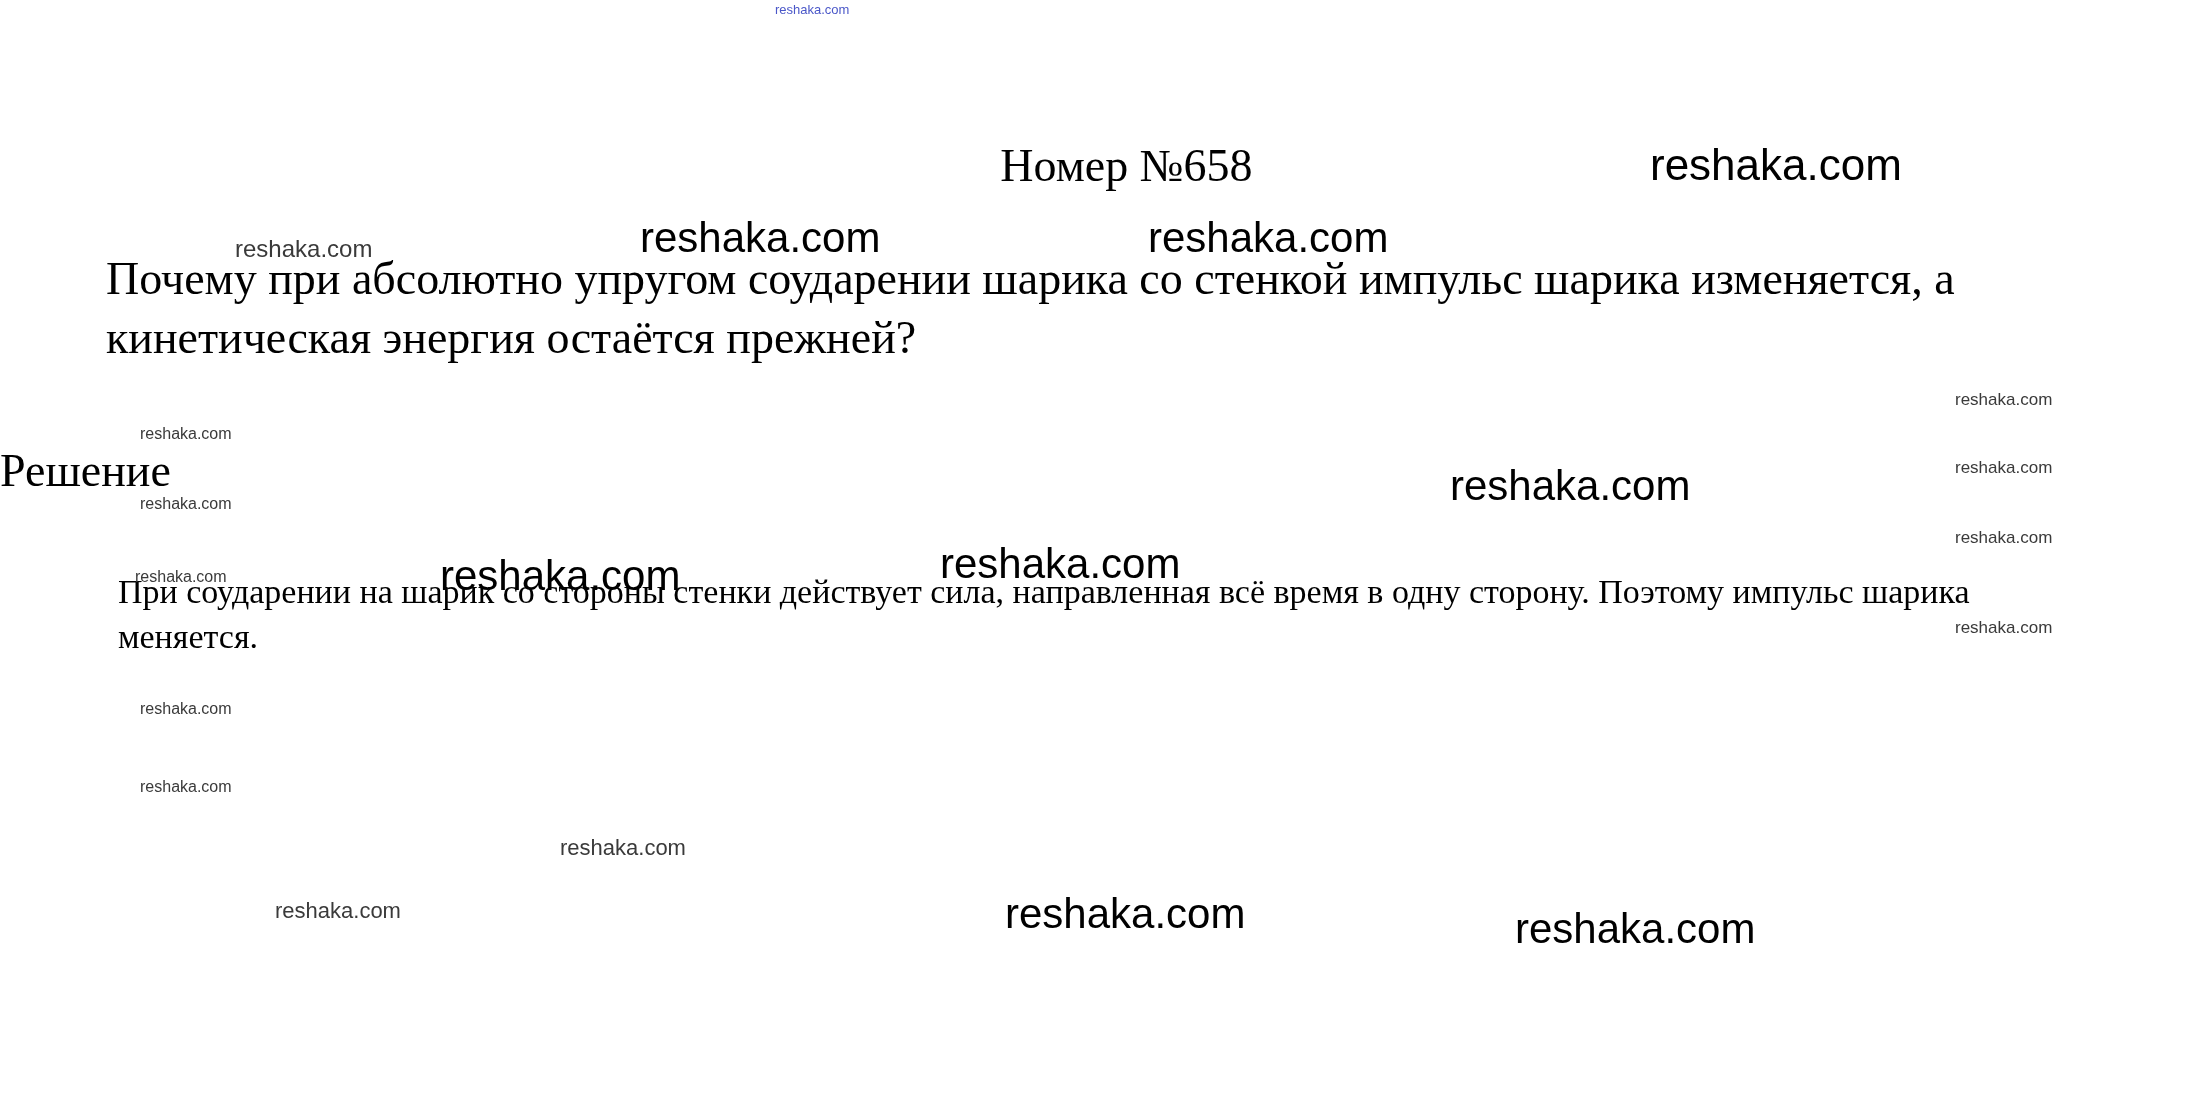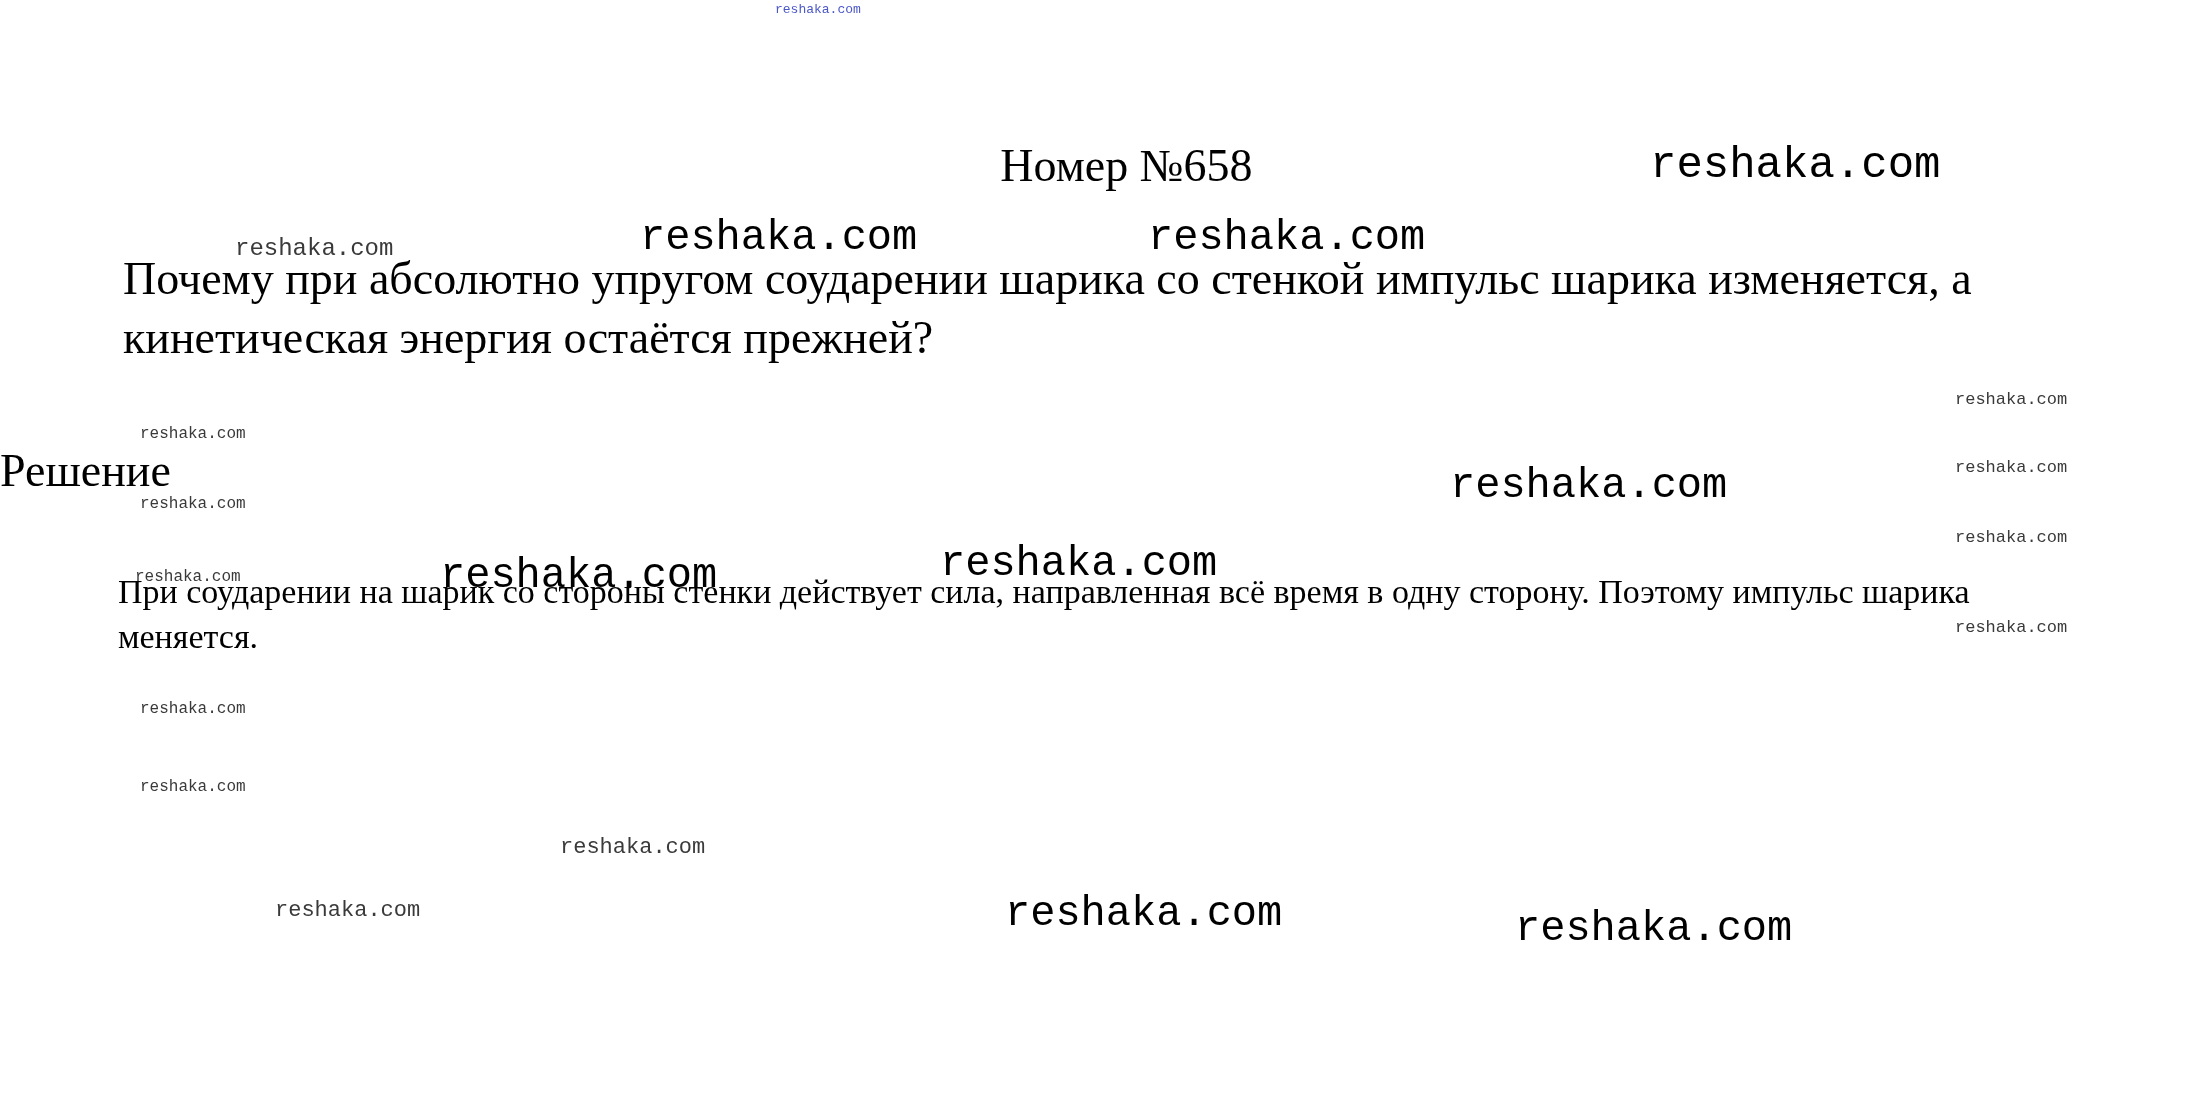--- a/index.html
+++ b/index.html
@@ -32,21 +32,21 @@
     width: 2191px;
     text-align: center;
     font-size: 46px;
     line-height: 1.15;
     font-family: "Liberation Serif", serif;
     padding-left: 31px;
   }
 
   .task-body {
     position: absolute;
-    left: 123px;
+    left: 106px;
     top: 250px;
     width: 1940px;
     font-size: 46px;
     line-height: 1.28;
     font-family: "Liberation Serif", serif;
   }
 
   .solution-title {
     position: absolute;
     left: 0;
@@ -65,21 +65,21 @@
     font-size: 34px;
     line-height: 1.32;
   }
   .solution-body p {
     margin: 0 0 2px 0;
   }
 
   
   .wm {
     position: absolute;
-    font-family: Liberation Mono, monospace;
+    font-family: Liberation Sans, sans-serif;
     color: #000000;
     white-space: nowrap;
     pointer-events: none;
   }
   .wm-top {
     color: #4a57c8;
     font-size: 13px;
   }
 </style>
 </head>

